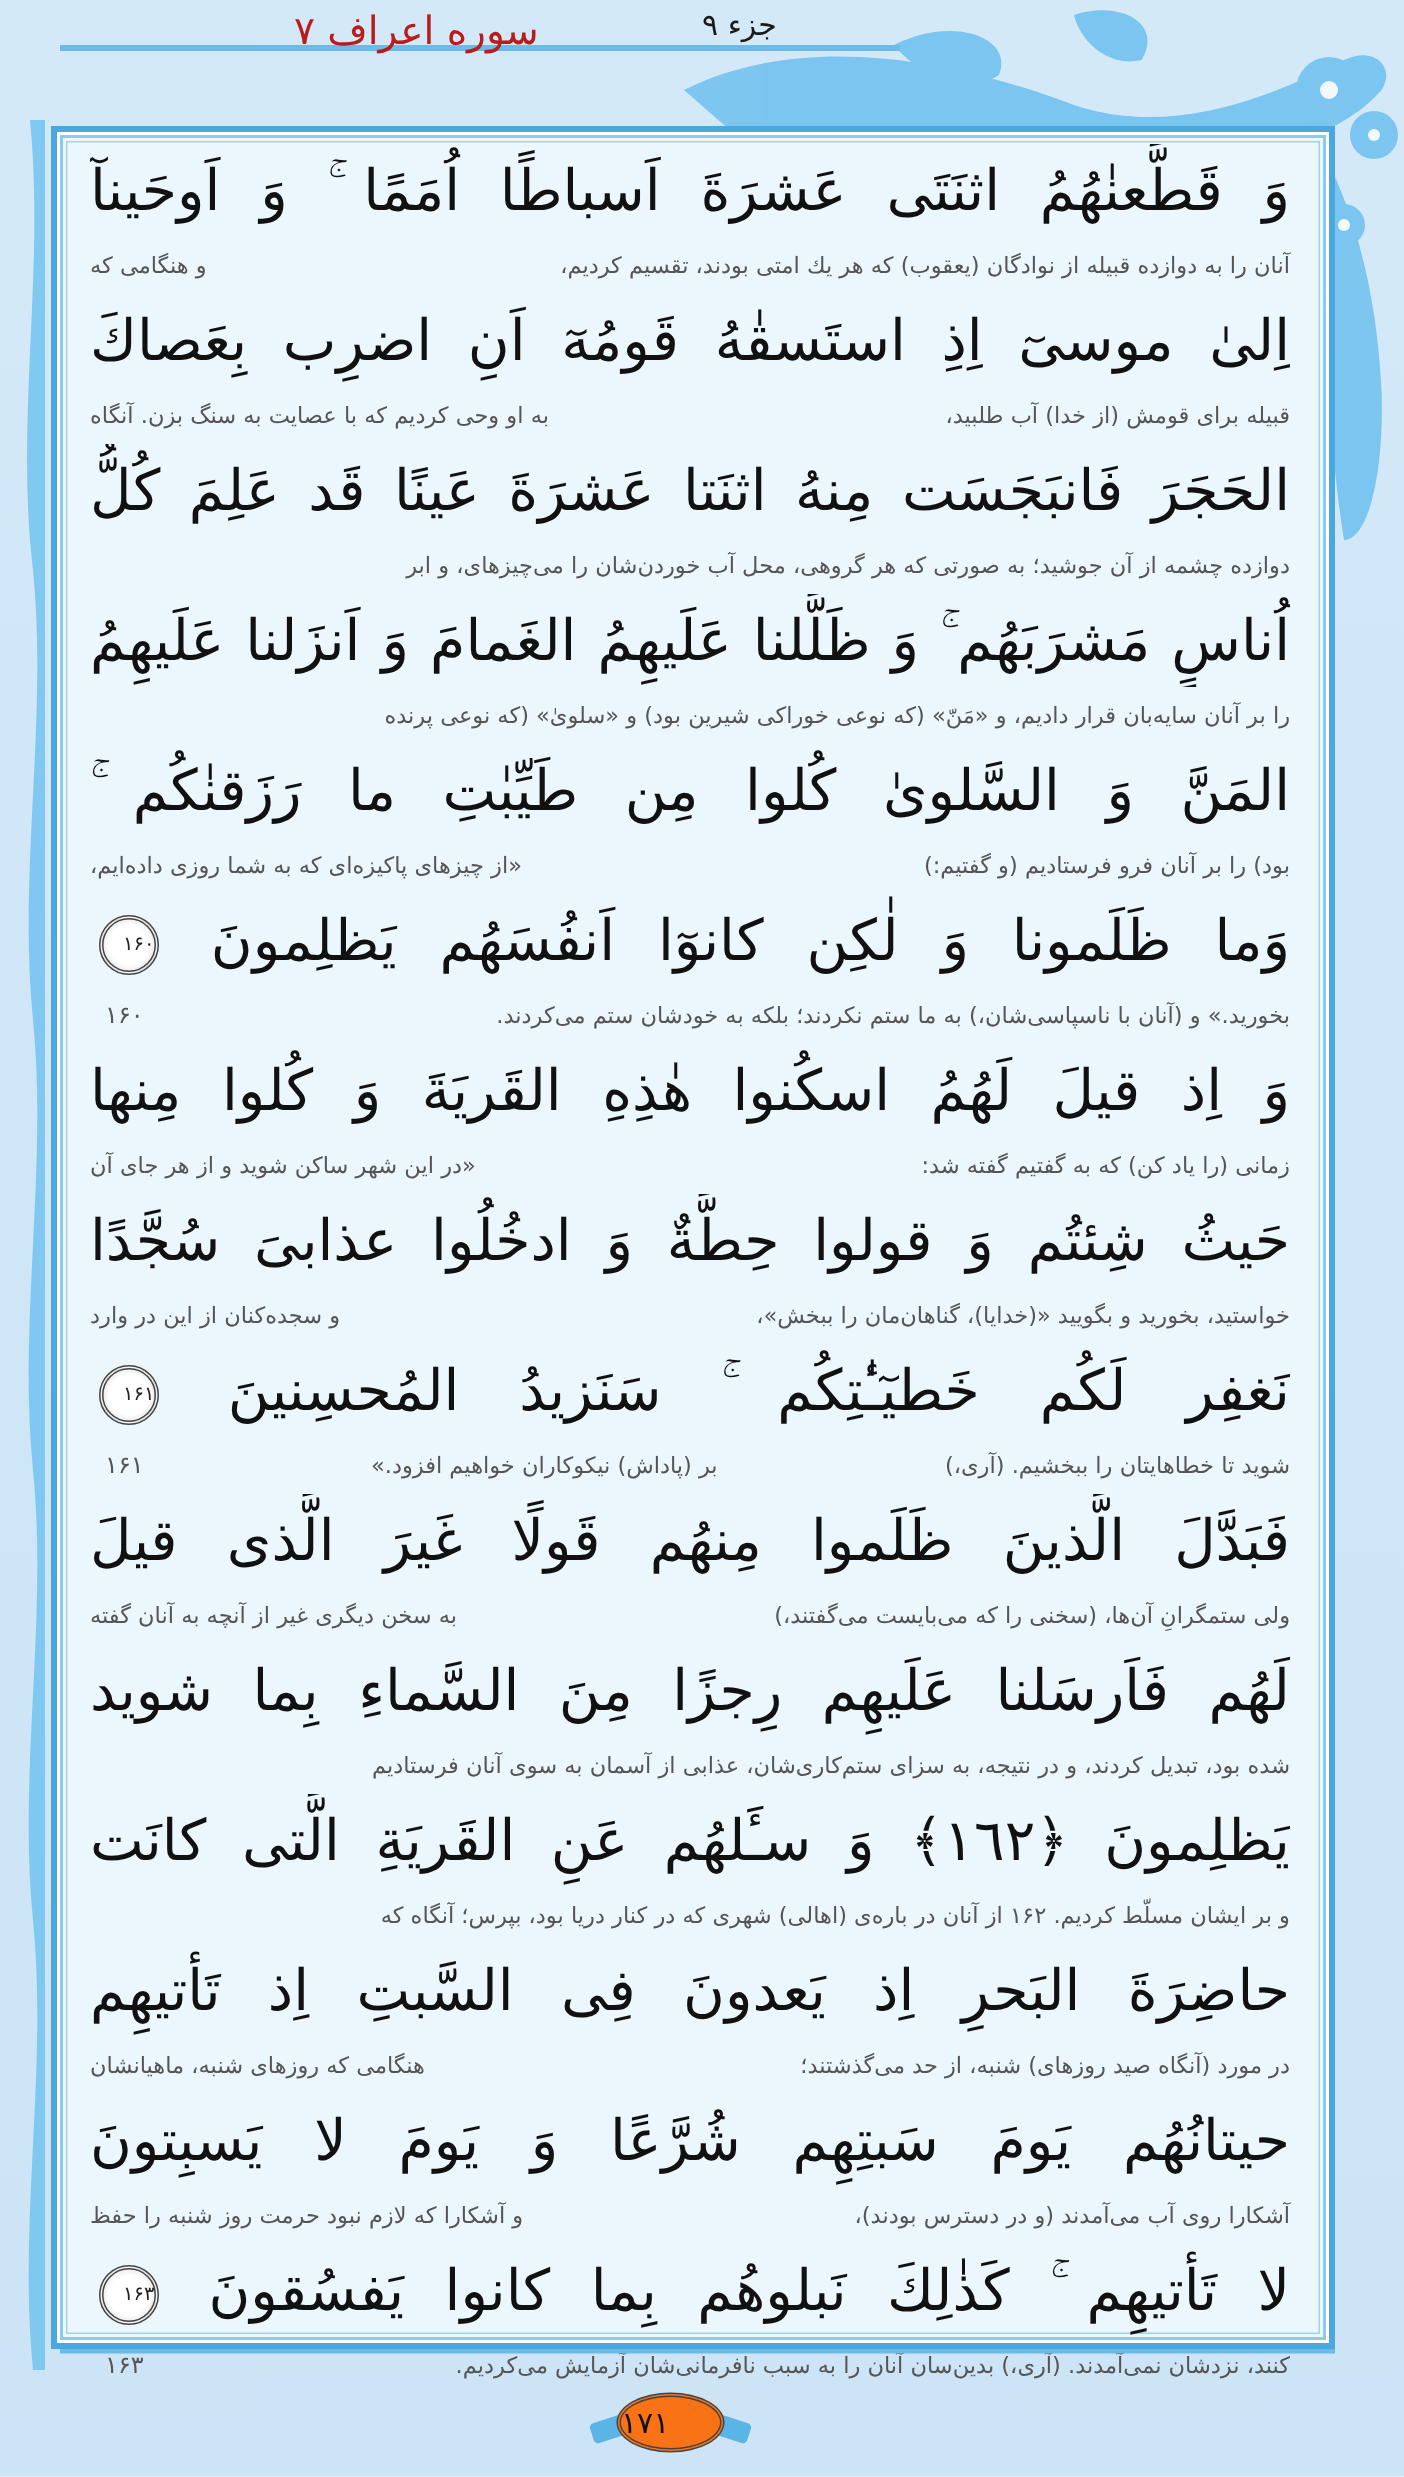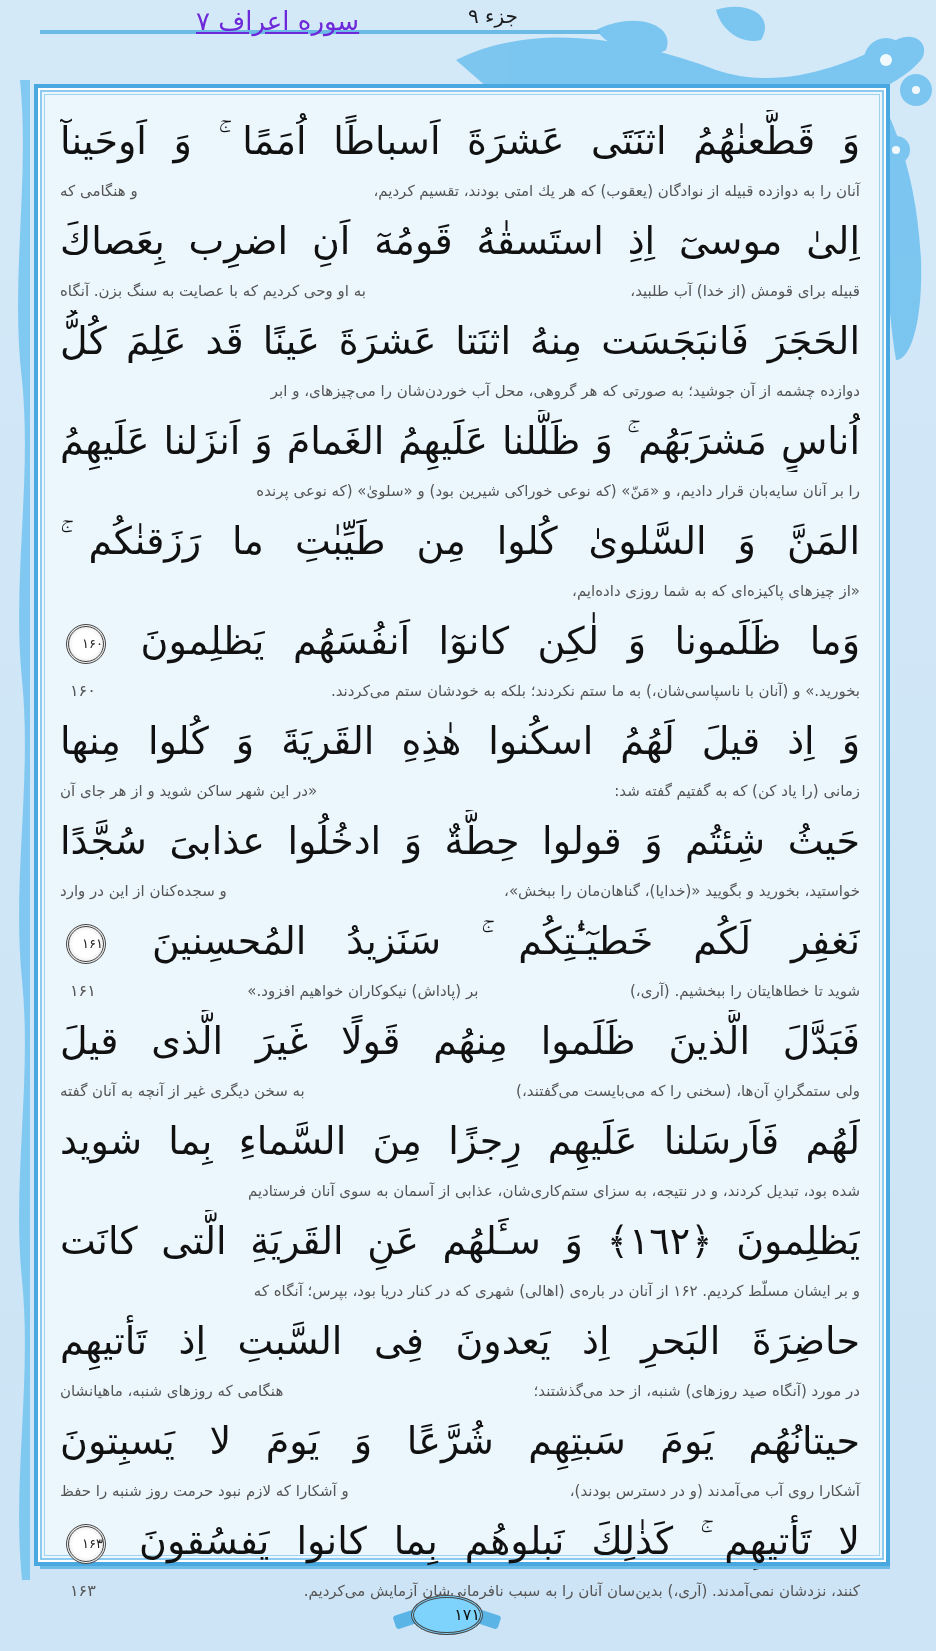--- a/index.html
+++ b/index.html
@@ -13,23 +13,22 @@
   .header {
     position: absolute; top: 0; left: 0; width: 936px; height: 56px;
   }
   .header-juz {
     position: absolute; top: 4px; left: 468px;
     font-size: 20px; color: #1a1a1a;
     font-family: "DejaVu Sans", sans-serif;
   }
   .header-surah {
     position: absolute; top: 6px; left: 196px;
-    font-size: 26px; color: #6d28d9;
-    font-family: "DejaVu Sans", sans-serif;
-    text-decoration: underline;
+    font-size: 26px; color: #b91c1c;
+    font-family: "DejaVu Sans", sans-serif;
   }
   .header-rule {
     position: absolute; top: 30px; left: 40px; width: 560px; height: 4px;
     background: #6bbbe6;
   }
   .ornament-tr {
     position: absolute; top: 0; right: 0; width: 520px; height: 360px;
     pointer-events: none;
   }
   .ornament-left {
@@ -40,21 +39,21 @@
     position: absolute; left: 34px; top: 84px; width: 856px; height: 1482px;
     border: 4px solid #4aa8e0;
     background: #ebf6fd;
     box-shadow: inset 0 0 0 2px #ffffff, inset 0 0 0 4px #8ccaf0;
   }
   .frame-inner {
     position: absolute; left: 6px; top: 6px; right: 6px; bottom: 6px;
     border: 1px solid #9fd3f2;
   }
   .content {
-    position: absolute; left: 60px; top: 110px; width: 800px;
+    position: absolute; left: 60px; top: 96px; width: 800px;
   }
   .verse-block { position: relative; }
   .arabic {
     font-family: "DejaVu Sans", sans-serif;
     font-size: 38px;
     line-height: 62px;
     height: 62px;
     color: #111;
     text-align: justify;
     text-align-last: justify;
@@ -86,23 +85,23 @@
     margin: 0 6px;
     font-family: "DejaVu Sans", sans-serif;
   }
   .verse-num {
     color: #555; font-size: 16px; margin-left: 10px;
   }
   .page-number {
     position: absolute; left: 411px; top: 1595px; width: 72px; height: 40px;
     border-radius: 50%;
     border: 3px double #444;
-    background: #7dd3fc;
-    text-align: right; line-height: 34px;
-    font-size: 16px; color: #111;
+    background: #f97316;
+    text-align: left; line-height: 34px;
+    font-size: 20px; color: #111;
   }
   .ribbon-l, .ribbon-r {
     position: absolute; top: 1612px; width: 26px; height: 14px;
     background: #5ab4e6; border-radius: 3px;
   }
   .ribbon-l { left: 394px; transform: rotate(-18deg); }
   .ribbon-r { left: 474px; transform: rotate(18deg); }
   .footer-rule {
     position: absolute; left: 40px; top: 1566px; width: 850px; height: 3px;
     background: #6bbbe6;
@@ -174,20 +173,21 @@
     <div class="arabic">اُناسٍ مَشرَبَهُم ۚ وَ ظَلَّلنا عَلَيهِمُ الغَمامَ وَ اَنزَلنا عَلَيهِمُ</div>
     <div class="trans">
       <span>را بر آنان سایه‌بان قرار دادیم، و «مَنّ» (که نوعی خوراکی شیرین بود) و «سلویٰ» (که نوعی پرنده</span>
       <span></span>
     </div>
   </div>
 
   <div class="verse-block">
     <div class="arabic">المَنَّ وَ السَّلوىٰ كُلوا مِن طَيِّبٰتِ ما رَزَقنٰكُم ۚ</div>
     <div class="trans">
+      <span>بود) را بر آنان فرو فرستادیم (و گفتیم:)</span>
       <span>«از چیزهای پاکیزه‌ای که به شما روزی داده‌ایم،</span>
     </div>
   </div>
 
   <div class="verse-block">
     <div class="arabic">
       <span>وَما ظَلَمونا وَ لٰكِن كانوٓا اَنفُسَهُم يَظلِمونَ</span>
       <span class="ayah-marker">۱۶۰</span>
     </div>
     <div class="trans">

